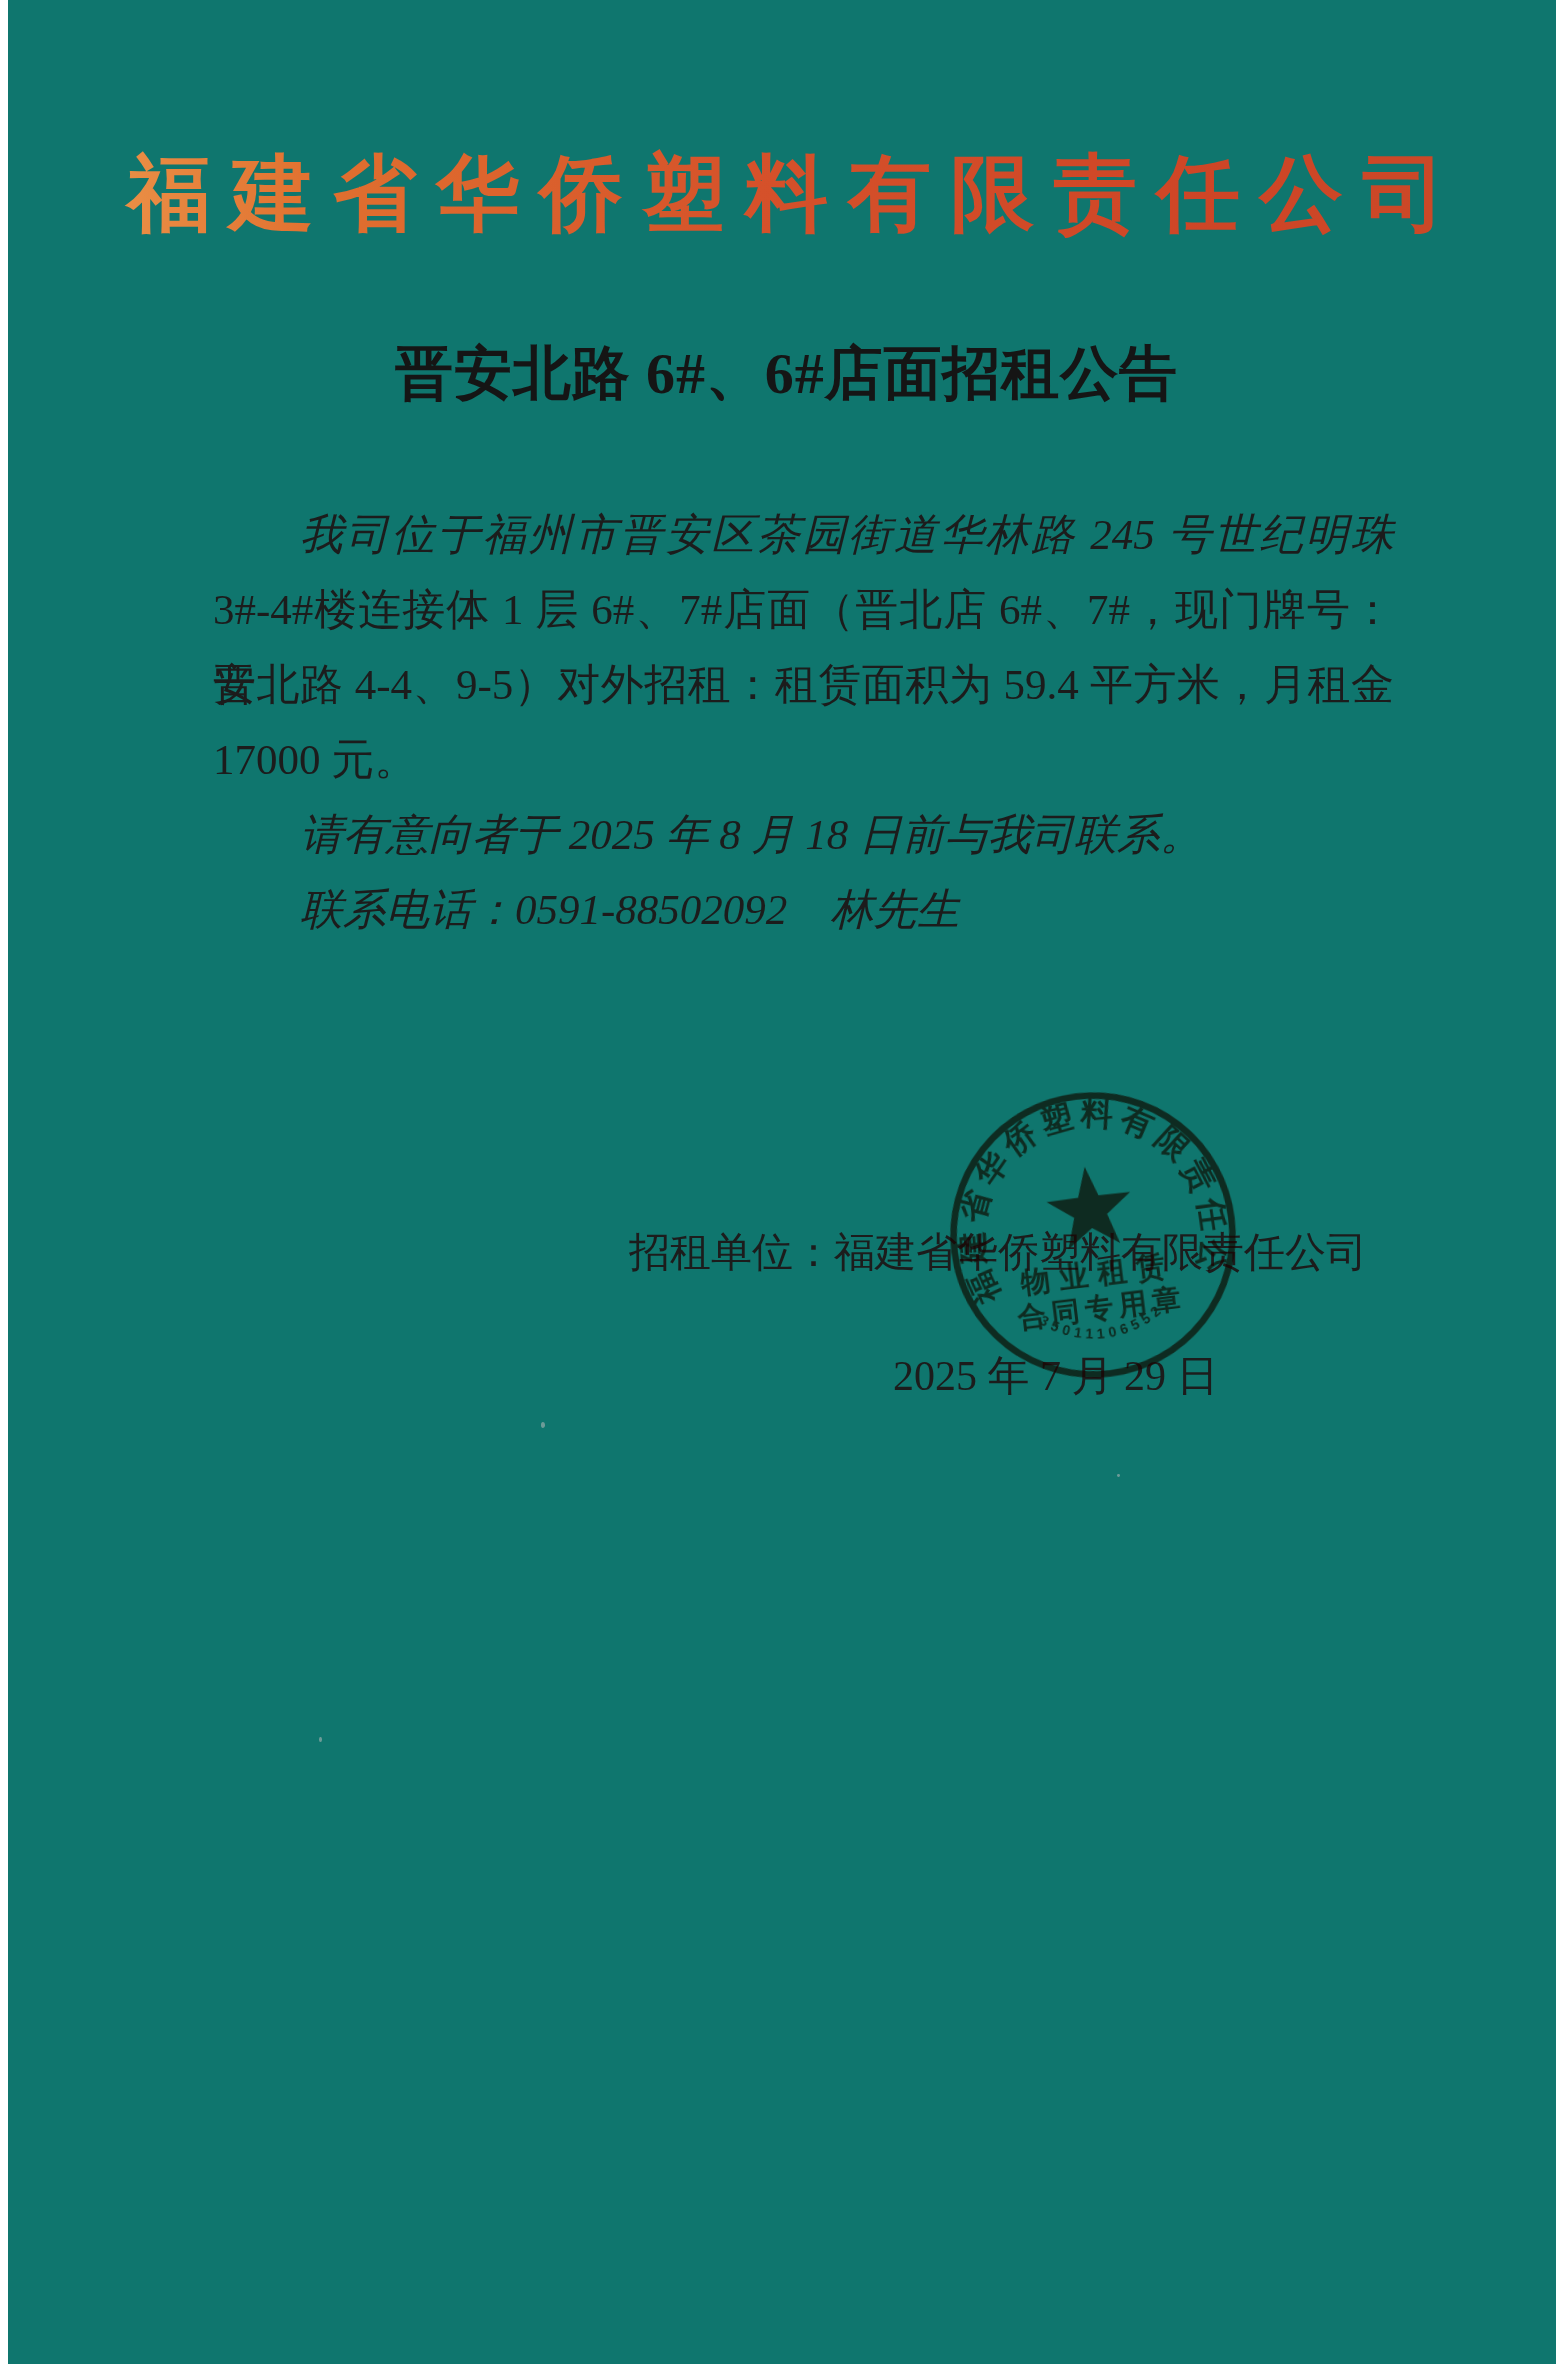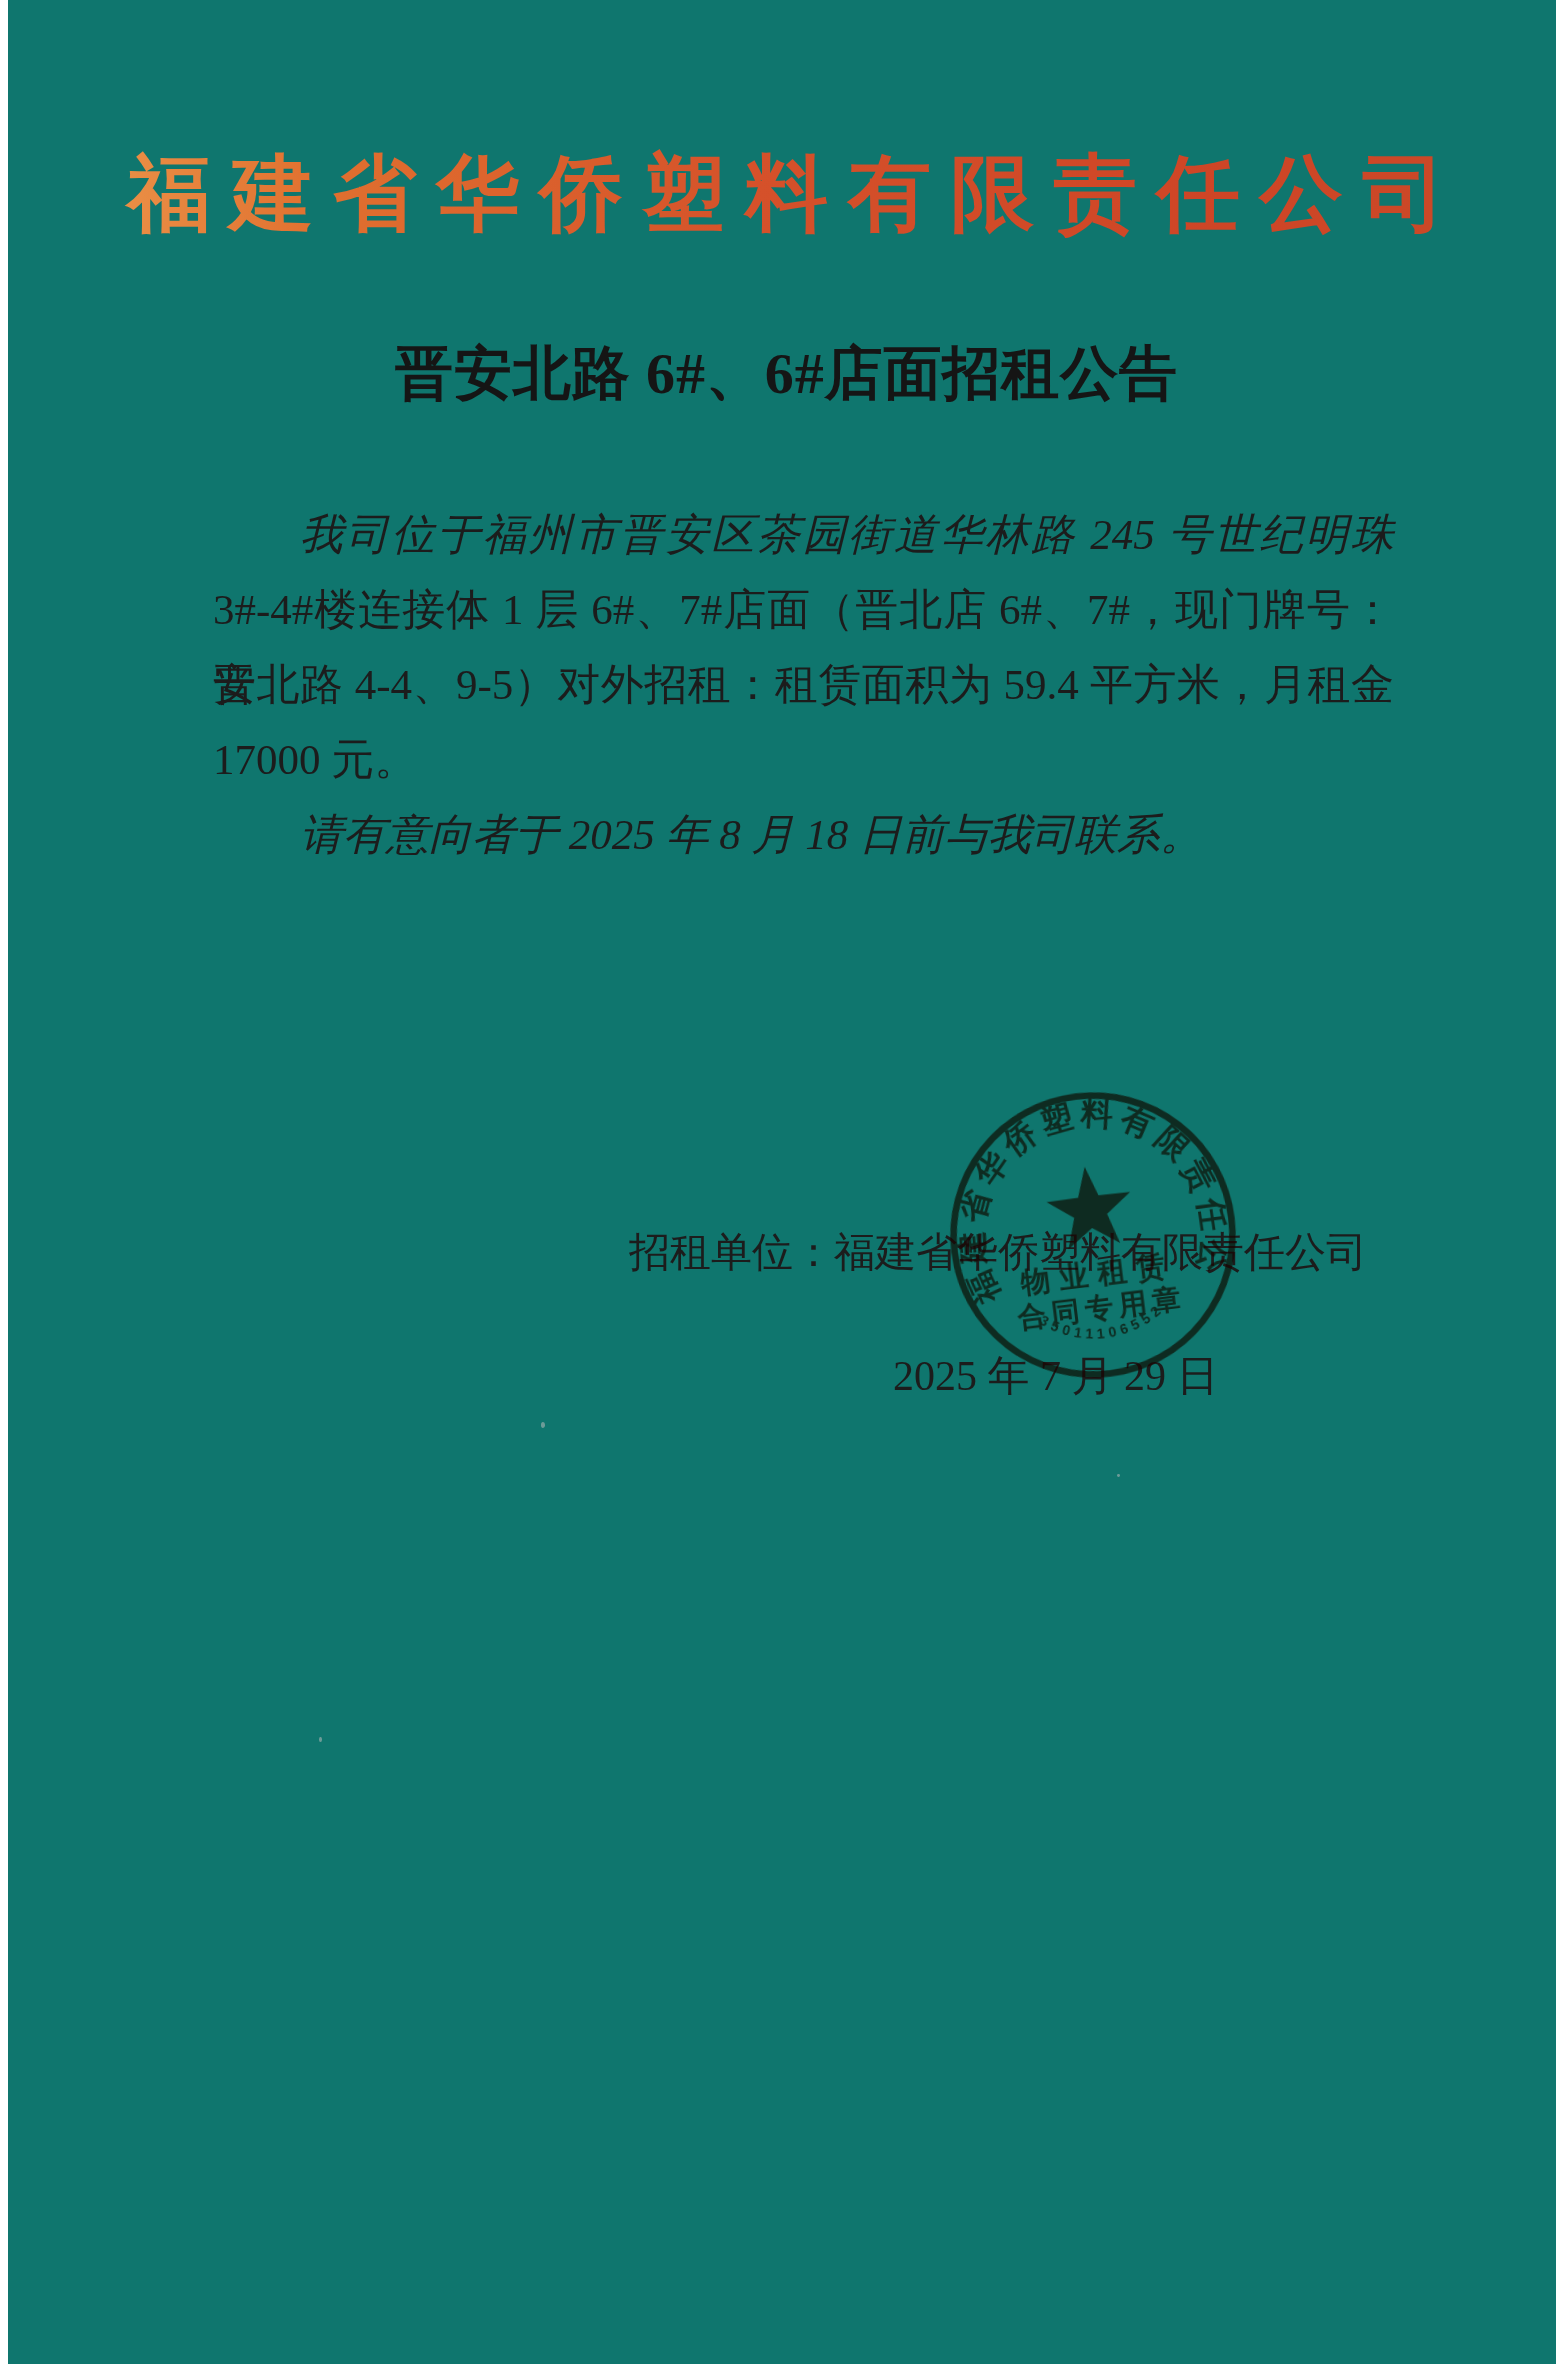--- a/index.html
+++ b/index.html
@@ -103,20 +103,21 @@
   <div class="company-header">福建省华侨塑料有限责任公司</div>
 
   <div class="doc-title">晋安北路 6#、6#店面招租公告</div>
 
   <div class="body-text">
     <div class="text-line just indent">我司位于福州市晋安区茶园街道华林路 245 号世纪明珠</div>
     <div class="text-line just">3#-4#楼连接体 1 层 6#、7#店面（晋北店 6#、7#，现门牌号：晋</div>
     <div class="text-line just">安北路 4-4、9-5）对外招租：租赁面积为 59.4 平方米，月租金</div>
     <div class="text-line">17000 元。</div>
     <div class="text-line indent">请有意向者于 2025 年 8 月 18 日前与我司联系。</div>
+    <div class="text-line indent">联系电话：0591-88502092　林先生</div>
   </div>
 
   <div class="signature-line">招租单位：福建省华侨塑料有限责任公司</div>
 
   <div class="date-line">2025 年 7 月 29 日</div>
 
   <svg class="seal" viewBox="0 0 312 312">
     <defs>
       <path id="arcTop" d="M 51.8 209.1 A 117 117 0 1 1 260.2 209.1" fill="none"></path>
       <path id="arcBottom" d="M 52.7 193.6 A 110 110 0 0 0 259.4 193.6" fill="none"></path>

